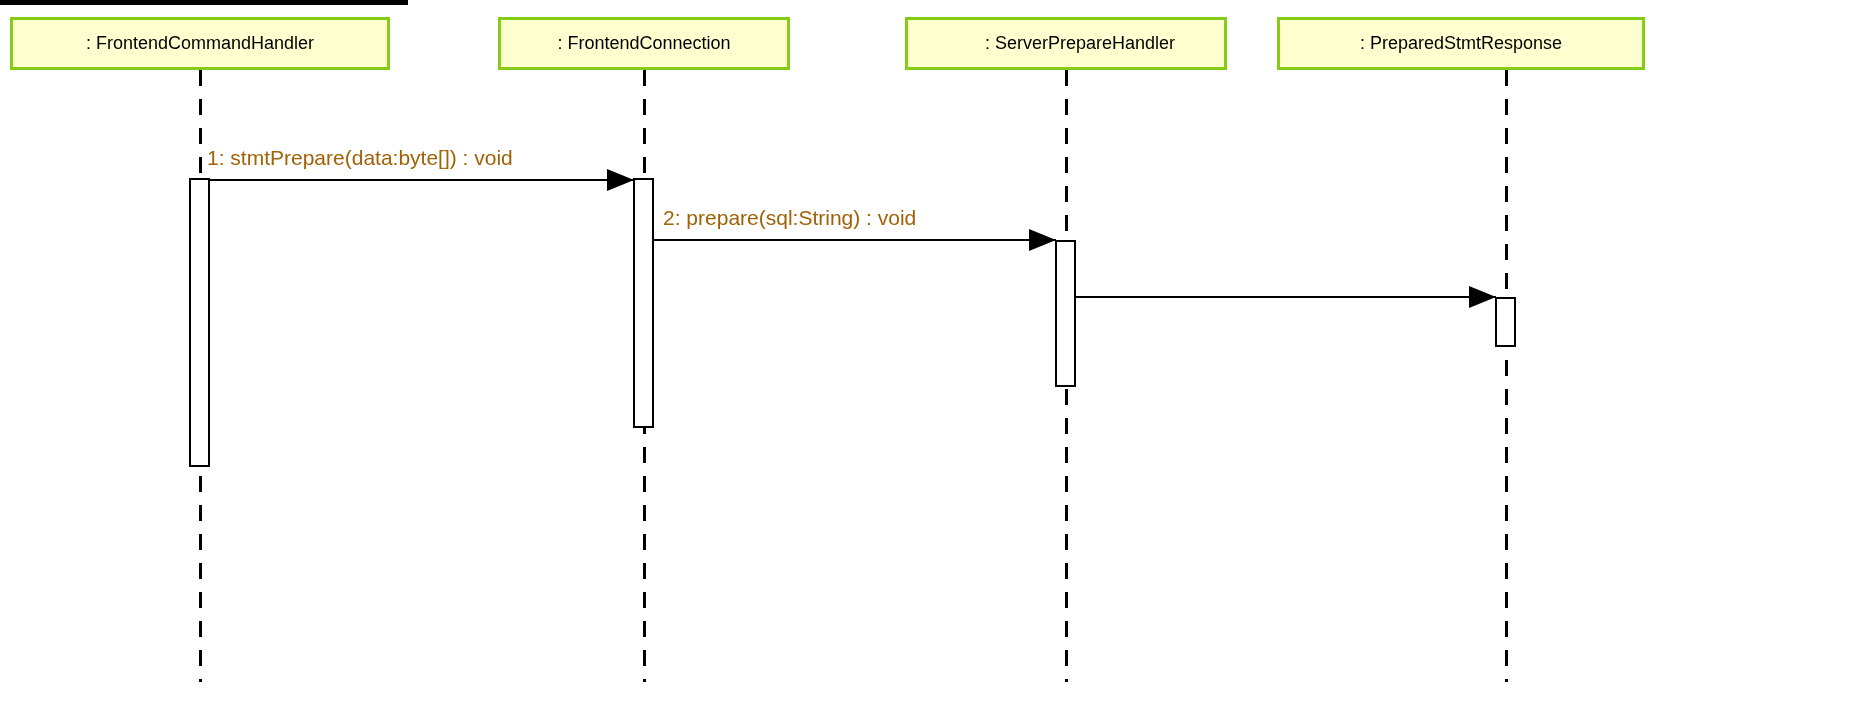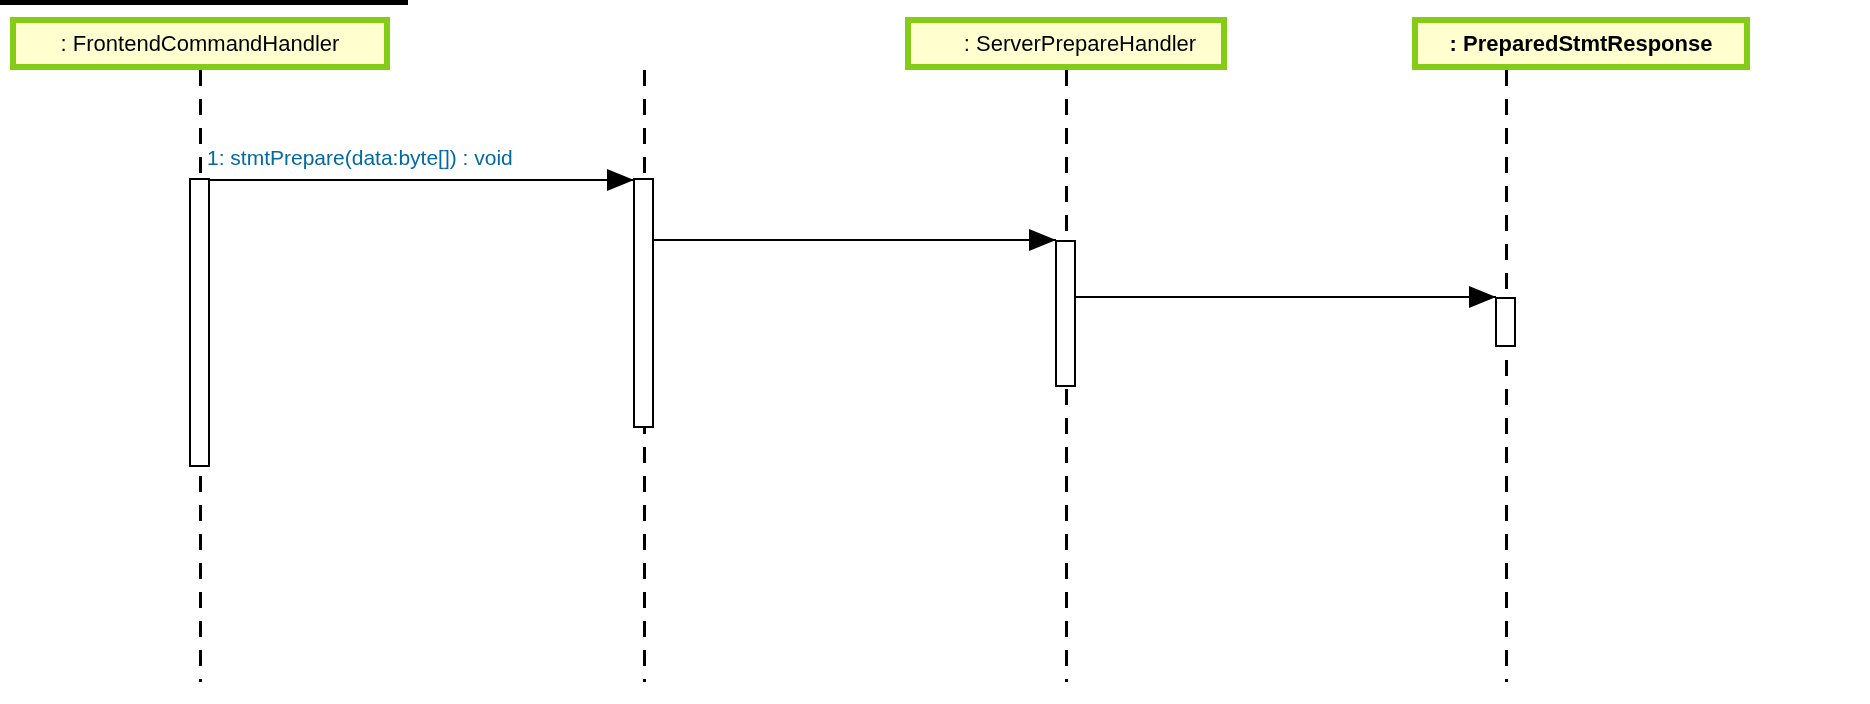--- a/index.html
+++ b/index.html
@@ -19,26 +19,26 @@
     position:absolute;
     left:0; top:0;
     width:408px; height:5px;
     background:#000000;
   }
   .participant{
     position:absolute;
     top:17px;
     height:53px;
     box-sizing:border-box;
-    border:6px solid #84cc16;
+    border:3px solid #84cc16;
     background:#FEFECE;
     display:flex;
     align-items:center;
     justify-content:center;
-    font-size:22px;
+    font-size:18px;
     color:#000000;
     white-space:nowrap;
   }
   .lifeline{
     position:absolute;
     top:70px;
     width:3px;
     height:612px;
     background:repeating-linear-gradient(
       to bottom,
@@ -60,48 +60,50 @@
   .msg-head{
     position:absolute;
     width:0; height:0;
     border-top:11px solid transparent;
     border-bottom:11px solid transparent;
     border-left:27px solid #000000;
   }
   .msg-label{
     position:absolute;
     font-size:21px;
-    color:#0369a1;
+    color:#a16207;
     white-space:nowrap;
   }
 </style>
 </head>
 <body>
 
 <div id="canvas">
 
   <div class="top-artifact"></div>
 
   <div class="participant" style="left:10px;   width:380px;">: FrontendCommandHandler</div>
+  <div class="participant" style="left:498px;  width:292px;">: FrontendConnection</div>
   <div class="participant" style="left:905px;  width:322px;padding-left:28px;">: ServerPrepareHandler</div>
-  <div class="participant" style="left:1412px; width:338px;font-weight:bold;">: PreparedStmtResponse</div>
+  <div class="participant" style="left:1277px; width:368px;">: PreparedStmtResponse</div>
 
   <div class="lifeline" style="left:198.5px;"></div>
   <div class="lifeline" style="left:642.5px;"></div>
   <div class="lifeline" style="left:1064.5px;"></div>
   <div class="lifeline" style="left:1504.5px;"></div>
 
   <div class="activation" style="left:189px;  top:178px; height:289px;"></div>
   <div class="activation" style="left:633px;  top:178px; height:250px;"></div>
   <div class="activation" style="left:1055px; top:240px; height:147px;"></div>
   <div class="activation" style="left:1495px; top:297px; height:50px;"></div>
 
   <div class="msg-label" style="left:207px; top:146px;">1: stmtPrepare(data:byte[]) : void</div>
   <div class="msg-line" style="left:210px; top:179px; width:424px;"></div>
   <div class="msg-head" style="left:607px; top:169px;"></div>
 
+  <div class="msg-label" style="left:663px; top:206px;">2: prepare(sql:String) : void</div>
   <div class="msg-line" style="left:654px; top:239px; width:402px;"></div>
   <div class="msg-head" style="left:1029px; top:229px;"></div>
 
   <div class="msg-line" style="left:1076px; top:296px; width:420px;"></div>
   <div class="msg-head" style="left:1469px; top:286px;"></div>
 
 </div>
 
 </body></html>

